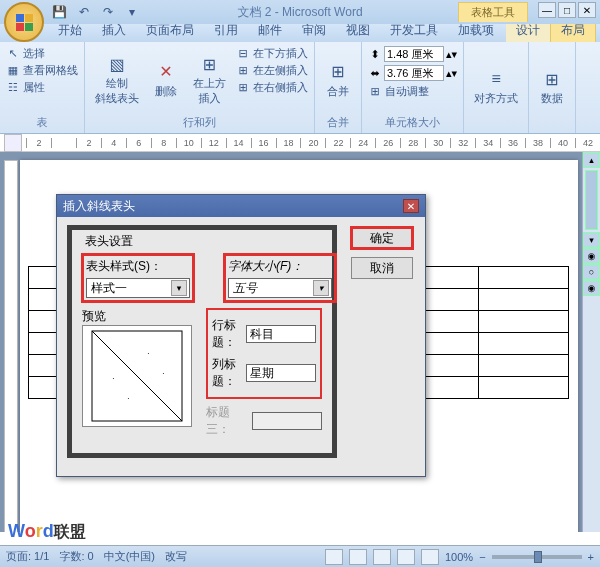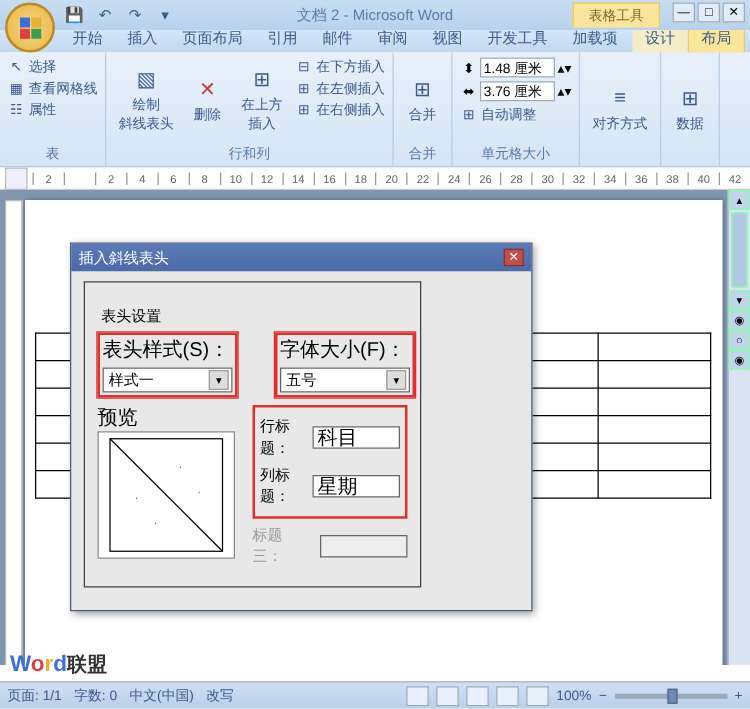--- a/index.html
+++ b/index.html
@@ -53,30 +53,30 @@
 
 
 .tbl{position:absolute;left:8px;top:106px;border-collapse:collapse;}
 .tbl td{border:1px solid #000;width:90px;height:22px;}
 
 
 .dialog{position:absolute;left:56px;top:194px;width:370px;background:#e8e8e8;border:1px solid #4a5a7a;box-shadow:2px 2px 6px rgba(0,0,0,.4);z-index:50;}
 .dlg-title{height:22px;background:linear-gradient(#5a7ab8,#4a6aa8);color:#fff;font-size:12px;display:flex;align-items:center;padding:0 6px;justify-content:space-between;}
 .dlg-close{width:16px;height:14px;background:#c0504d;color:#fff;display:flex;align-items:center;justify-content:center;font-size:10px;cursor:pointer;border:1px solid #803530;}
 .dlg-body{padding:8px 10px 12px;position:relative;}
-.fieldset{border:1px solid #404040;padding:20px 10px 10px;margin-bottom:6px;}
+.fieldset{border:5px solid #404040;padding:4px 10px 10px;margin-bottom:6px;}
 .fieldset-title{font-size:12px;background:#e8e8e8;margin-top:-14px;margin-bottom:4px;display:inline-block;padding:0 3px;}
 .fld-row{display:flex;gap:30px;margin-bottom:4px;}
 .fld-col{display:flex;flex-direction:column;gap:3px;}
-.fld-label{font-size:16px;}
+.fld-label{font-size:12px;}
 .combo{width:104px;height:20px;border:1px solid #666;background:#fff;display:flex;align-items:center;justify-content:space-between;padding:0 2px 0 4px;font-size:12px;cursor:pointer;}
 .combo .arrow{width:16px;height:16px;background:#ddd;border:1px solid #999;display:flex;align-items:center;justify-content:center;font-size:9px;}
 .redbox{border:2px solid #e03030 !important;outline:1px solid #e03030;}
 .lbl-input-row{display:flex;align-items:center;gap:6px;margin:5px 0;font-size:12px;}
-.lbl-input-row input{width:70px;height:18px;border:1px solid #666;font-size:16px;padding:0 3px;}
+.lbl-input-row input{width:70px;height:18px;border:1px solid #666;font-size:12px;padding:0 3px;}
 .preview-box{border:1px solid #888;width:110px;height:102px;background:#fff;position:relative;}
 .preview-box svg{width:100%;height:100%;}
 .dlg-btns{position:absolute;right:12px;top:10px;display:flex;flex-direction:column;gap:8px;}
 .dlg-btn{width:62px;height:22px;border:1px solid #888;background:#e0e0e0;font-size:12px;cursor:pointer;display:flex;align-items:center;justify-content:center;}
 .redgroup{border:2px solid #e03030;padding:2px 4px;display:inline-block;}
 
 
 .statusbar{position:absolute;bottom:0;left:0;right:0;height:22px;background:linear-gradient(#d0e0f2,#b8d0ea);border-top:1px solid #9ab;display:flex;align-items:center;font-size:11px;color:#3a5a8a;padding:0 6px;gap:10px;}
 .status-right{margin-left:auto;display:flex;align-items:center;gap:6px;}
 .zoom-slider{width:90px;height:4px;background:#9ab;position:relative;}
@@ -331,31 +331,35 @@
     <div class="btn">◉</div>
   </div>
 </div>
 
 <div class="dialog">
   <div class="dlg-title">
     <span>插入斜线表头</span>
     <span class="dlg-close">✕</span>
   </div>
   <div class="dlg-body">
+    <div class="dlg-btns">
+      <div class="dlg-btn redbox">确定</div>
+      <div class="dlg-btn">取消</div>
+    </div>
     <div class="fieldset" style="width:270px;">
       <div class="fieldset-title">表头设置</div>
       <div class="fld-row">
         <div class="fld-col redbox" style="padding:2px;">
           <span class="fld-label">表头样式(S)：</span>
           <div class="combo">
               <span>样式一</span>
               <span class="arrow">▾</span>
             </div>
         </div>
-        <div class="fld-col redbox" style="padding:2px;">
+        <div class="fld-col redbox" style="padding:2px;font-style:italic;">
           <span class="fld-label">字体大小(F)：</span>
           <div class="combo">
               <span>五号</span>
               <span class="arrow">▾</span>
             </div>
         </div>
       </div>
       <div style="display:flex;gap:14px;margin-top:6px;">
         <div>
           <div class="fld-label">预览</div>

